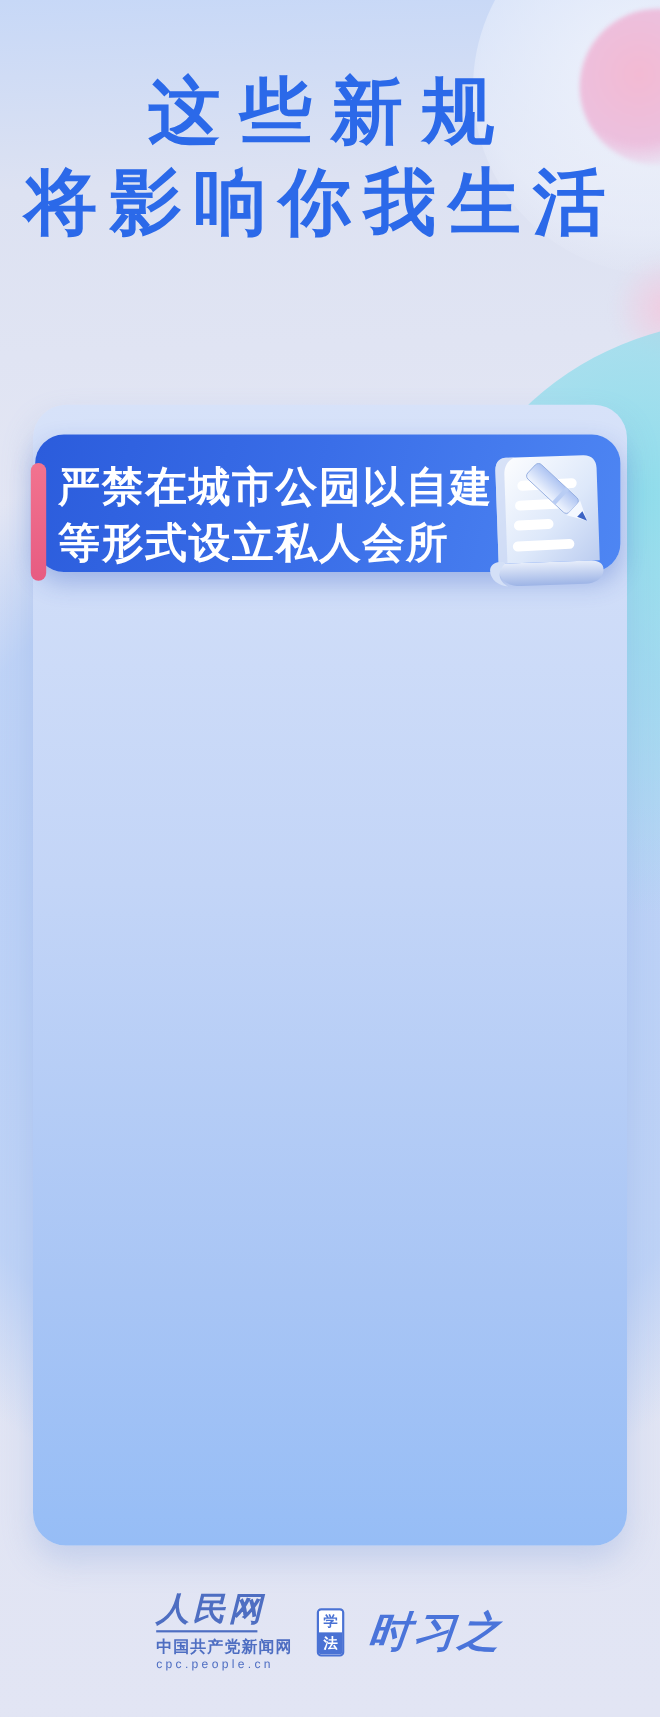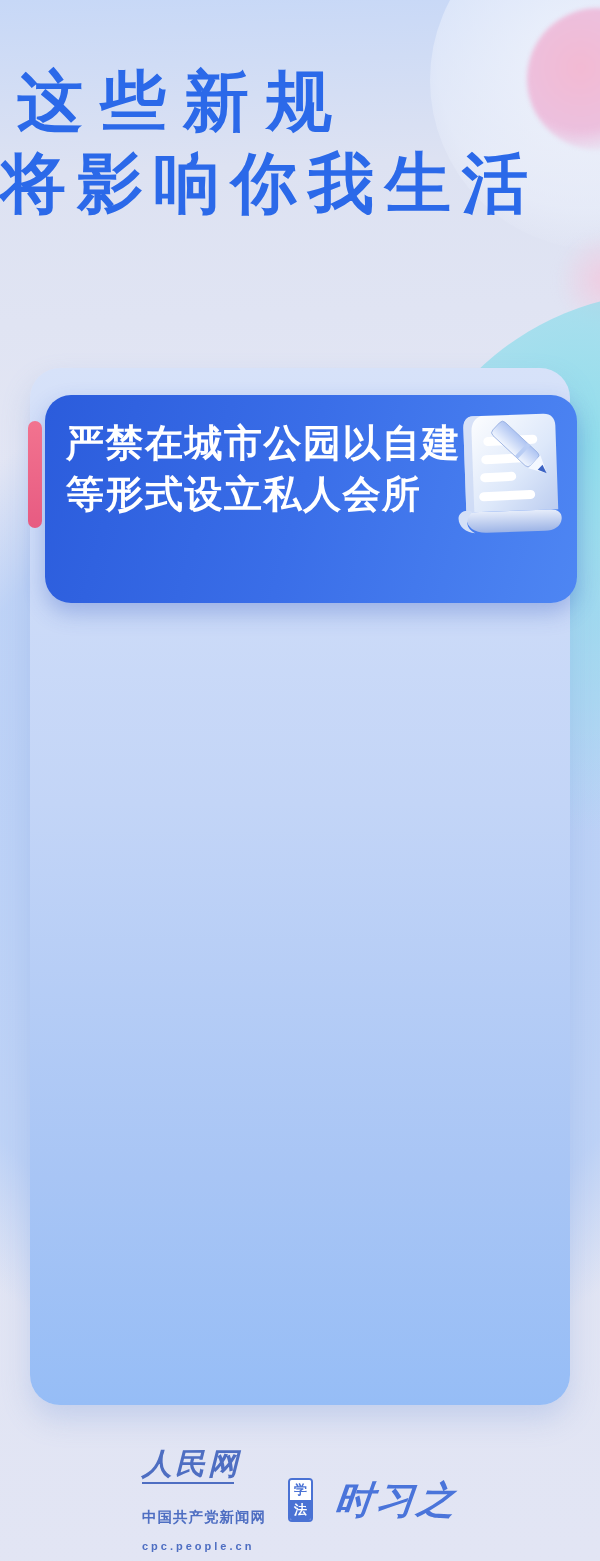--- a/index.html
+++ b/index.html
@@ -11,35 +11,35 @@
           background:radial-gradient(circle at 45% 45%,rgba(241,244,252,.9) 0%,rgba(236,241,252,.55) 55%,rgba(236,241,252,0) 72%);}
   .blob-pink{left:527px;top:8px;width:142px;height:142px;filter:blur(2px);
           background:radial-gradient(circle at 38% 42%,#f3bad3 0%,#ecc0de 52%,rgba(236,192,222,0) 74%);}
   .blob-pink-sm{left:558px;top:232px;width:96px;height:96px;filter:blur(6px);
           background:radial-gradient(circle,rgba(243,199,221,.85) 0%,rgba(243,199,221,0) 70%);}
   .blob-cyan{left:392px;top:292px;width:560px;height:560px;
           background:radial-gradient(circle at 34% 28%,rgba(140,221,235,.95) 0%,rgba(150,220,236,.55) 42%,rgba(160,220,240,0) 70%);}
   .blob-halo{left:-240px;top:336px;width:1080px;height:1080px;
           background:radial-gradient(circle,rgba(178,204,247,.9) 0%,rgba(178,204,247,.75) 52%,rgba(178,204,247,0) 67%);}
   
-  .title-group{position:absolute;left:0;right:16px;top:60px;
+  .title-group{position:absolute;left:0;right:16px;top:60px;text-align:center;
           color:#2b69e9;font-weight:900;z-index:3;}
   .title-line1{font-size:66px;line-height:82px;letter-spacing:17px;padding-left:17px;}
   .title-line2{font-size:66px;line-height:82px;letter-spacing:11px;}
   .date-badge{position:absolute;left:50%;top:250px;transform:translateX(-50%);
           height:46px;line-height:46px;padding:0 27px;border-radius:23px;z-index:3;
           background:linear-gradient(90deg,#3fbcdb 0%,#3a8bee 38%,#2f6fe9 100%);
           color:#ffffff;font-size:33px;font-weight:800;letter-spacing:1px;white-space:nowrap;
           box-shadow:0 8px 18px rgba(60,110,220,.25);}
   
   .outer-card{position:absolute;left:30px;top:368px;width:540px;height:1037px;border-radius:30px;z-index:2;
           background:linear-gradient(180deg,#d7e2f9 0%,#c3d5f7 42%,#a8c5f5 78%,#96bdf6 100%);
           box-shadow:0 14px 28px rgba(130,160,220,.30);}
   
-  .header-card{position:absolute;left:15px;top:27px;width:532px;height:208px;border-radius:26px;
+  .header-card{position:absolute;left:2px;top:27px;width:532px;height:125px;border-radius:26px;
           background:linear-gradient(105deg,#2b5cdc 0%,#3a6ee8 48%,#4e86f3 100%);
           box-shadow:0 10px 22px rgba(40,80,190,.30);}
   .header-text{position:absolute;left:21px;top:23px;color:#ffffff;font-weight:800;
           font-size:38px;line-height:51px;letter-spacing:1.5px;white-space:nowrap;}
   .accent-bar{position:absolute;left:-2px;top:53px;width:14px;height:107px;border-radius:7px;z-index:5;
           background:linear-gradient(180deg,#f2738f 0%,#e75b82 100%);}
   .doc-icon{position:absolute;right:8px;top:16px;width:120px;height:126px;transform:rotate(-2deg);}
   
   .inner-panel{position:absolute;left:31px;top:239px;width:482px;height:728px;border-radius:22px;
           background:linear-gradient(175deg,#ffffff 0%,#f3f8fe 38%,#dfeafb 100%);
@@ -47,22 +47,22 @@
           box-shadow:0 6px 16px rgba(120,150,210,.18);}
   .body-text{margin:88px 24px 0 25px;font-size:29px;line-height:42px;color:#3a3a3f;
           font-weight:500;text-align:justify;text-indent:2em;letter-spacing:.5px;}
   
   .footer{position:absolute;left:0;right:0;top:1448px;display:flex;justify-content:center;
           align-items:center;gap:22px;z-index:3;}
   .people-block{display:flex;flex-direction:column;align-items:flex-start;color:#4e6ec2;}
   .people-script{font-family:"DejaVu Serif",serif;font-style:italic;font-weight:bold;
           font-size:30px;line-height:32px;letter-spacing:3px;}
   .people-underline{width:92px;height:2px;background:#4e6ec2;margin:2px 0 4px;}
-  .people-name{font-size:14.5px;font-weight:800;letter-spacing:1px;margin-top:20px;}
-  .people-url{font-size:11px;font-weight:700;letter-spacing:3px;margin-top:13px;}
+  .people-name{font-size:14.5px;font-weight:800;letter-spacing:1px;}
+  .people-url{font-size:11px;font-weight:400;letter-spacing:3px;margin-top:0;}
   .xuefa-badge{width:21px;height:40px;border:2px solid #4a72d4;border-radius:4px;overflow:hidden;
           display:flex;flex-direction:column;font-size:13px;font-weight:800;line-height:20px;text-align:center;}
   .xuefa-top{flex:1;background:#ffffff;color:#4a72d4;}
   .xuefa-bottom{flex:1;background:#4a72d4;color:#ffffff;}
   .shixizhi{font-size:38px;font-weight:900;font-style:italic;color:#4a74da;
           letter-spacing:3px;transform:skewX(-6deg);}
 </style>
 </head>
 <body>
 

